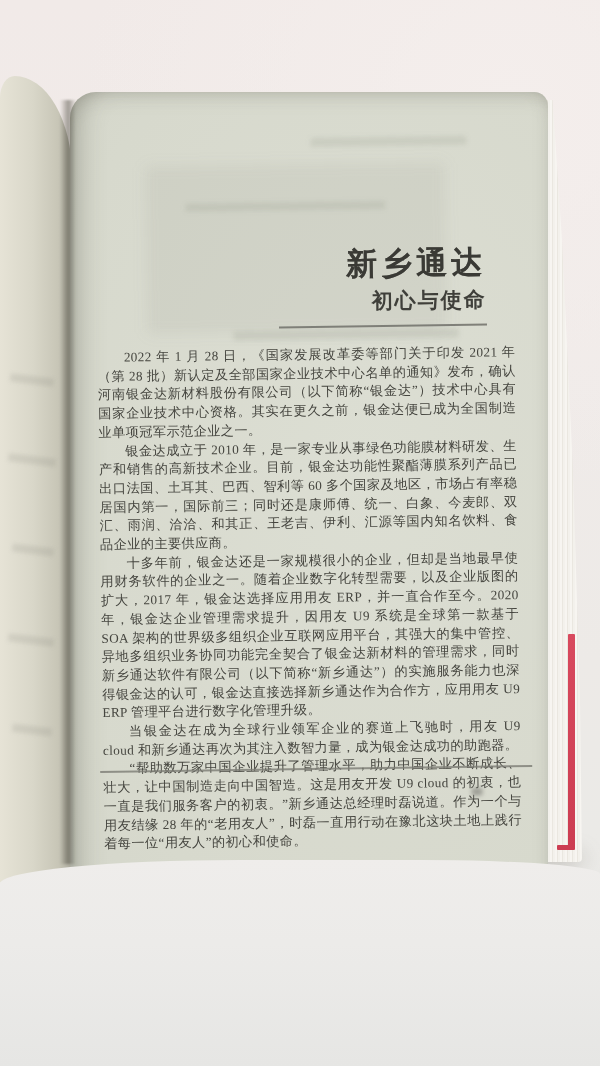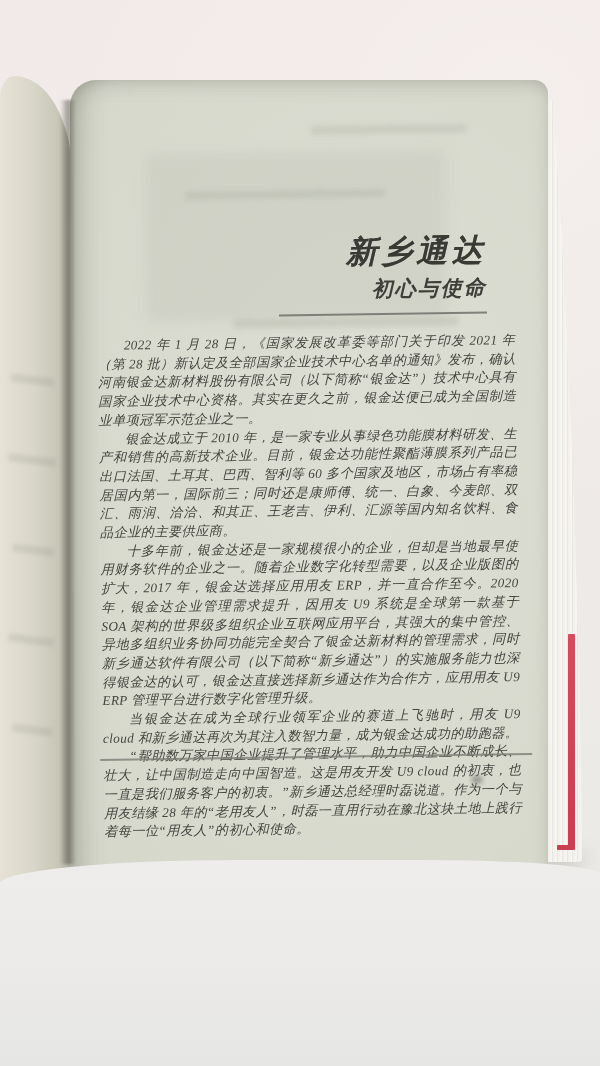--- a/index.html
+++ b/index.html
@@ -49,28 +49,27 @@
     position:absolute;left:568px;top:634px;width:7px;height:216px;
     background:linear-gradient(180deg,#d84a5e 0%, #cc3d52 100%);
     border-radius:1px;
   }
   .red-stripe::after{
     content:"";position:absolute;left:-11px;bottom:0;width:13px;height:5px;
     background:#cc3d52;border-radius:1px;
   }
   
   .page{
-    position:absolute;left:70px;top:80px;width:478px;height:896px;
+    position:absolute;left:70px;top:92px;width:478px;height:896px;
     background:radial-gradient(135% 100% at 62% 42%, #dcded3 0%, #d7d9cd 52%, #cfd1c5 100%);
     border-radius:26px 14px 12px 8px;
     box-shadow:
       inset 22px 0 30px -18px rgba(70,68,58,.42),
       inset -10px 0 18px -14px rgba(120,118,108,.35),
       inset 0 14px 22px -16px rgba(120,118,108,.38);
-    font-style: italic;
   }
   .content{position:absolute;inset:0;transform:rotate(-0.8deg);}
   
   .ghost-rect{
     position:absolute;left:80px;top:72px;width:300px;height:168px;
     background:rgba(128,130,118,.10);filter:blur(7px);border-radius:4px;
   }
   .ghost-bar{
     position:absolute;background:rgba(102,104,92,.12);filter:blur(2.5px);border-radius:2px;
   }

